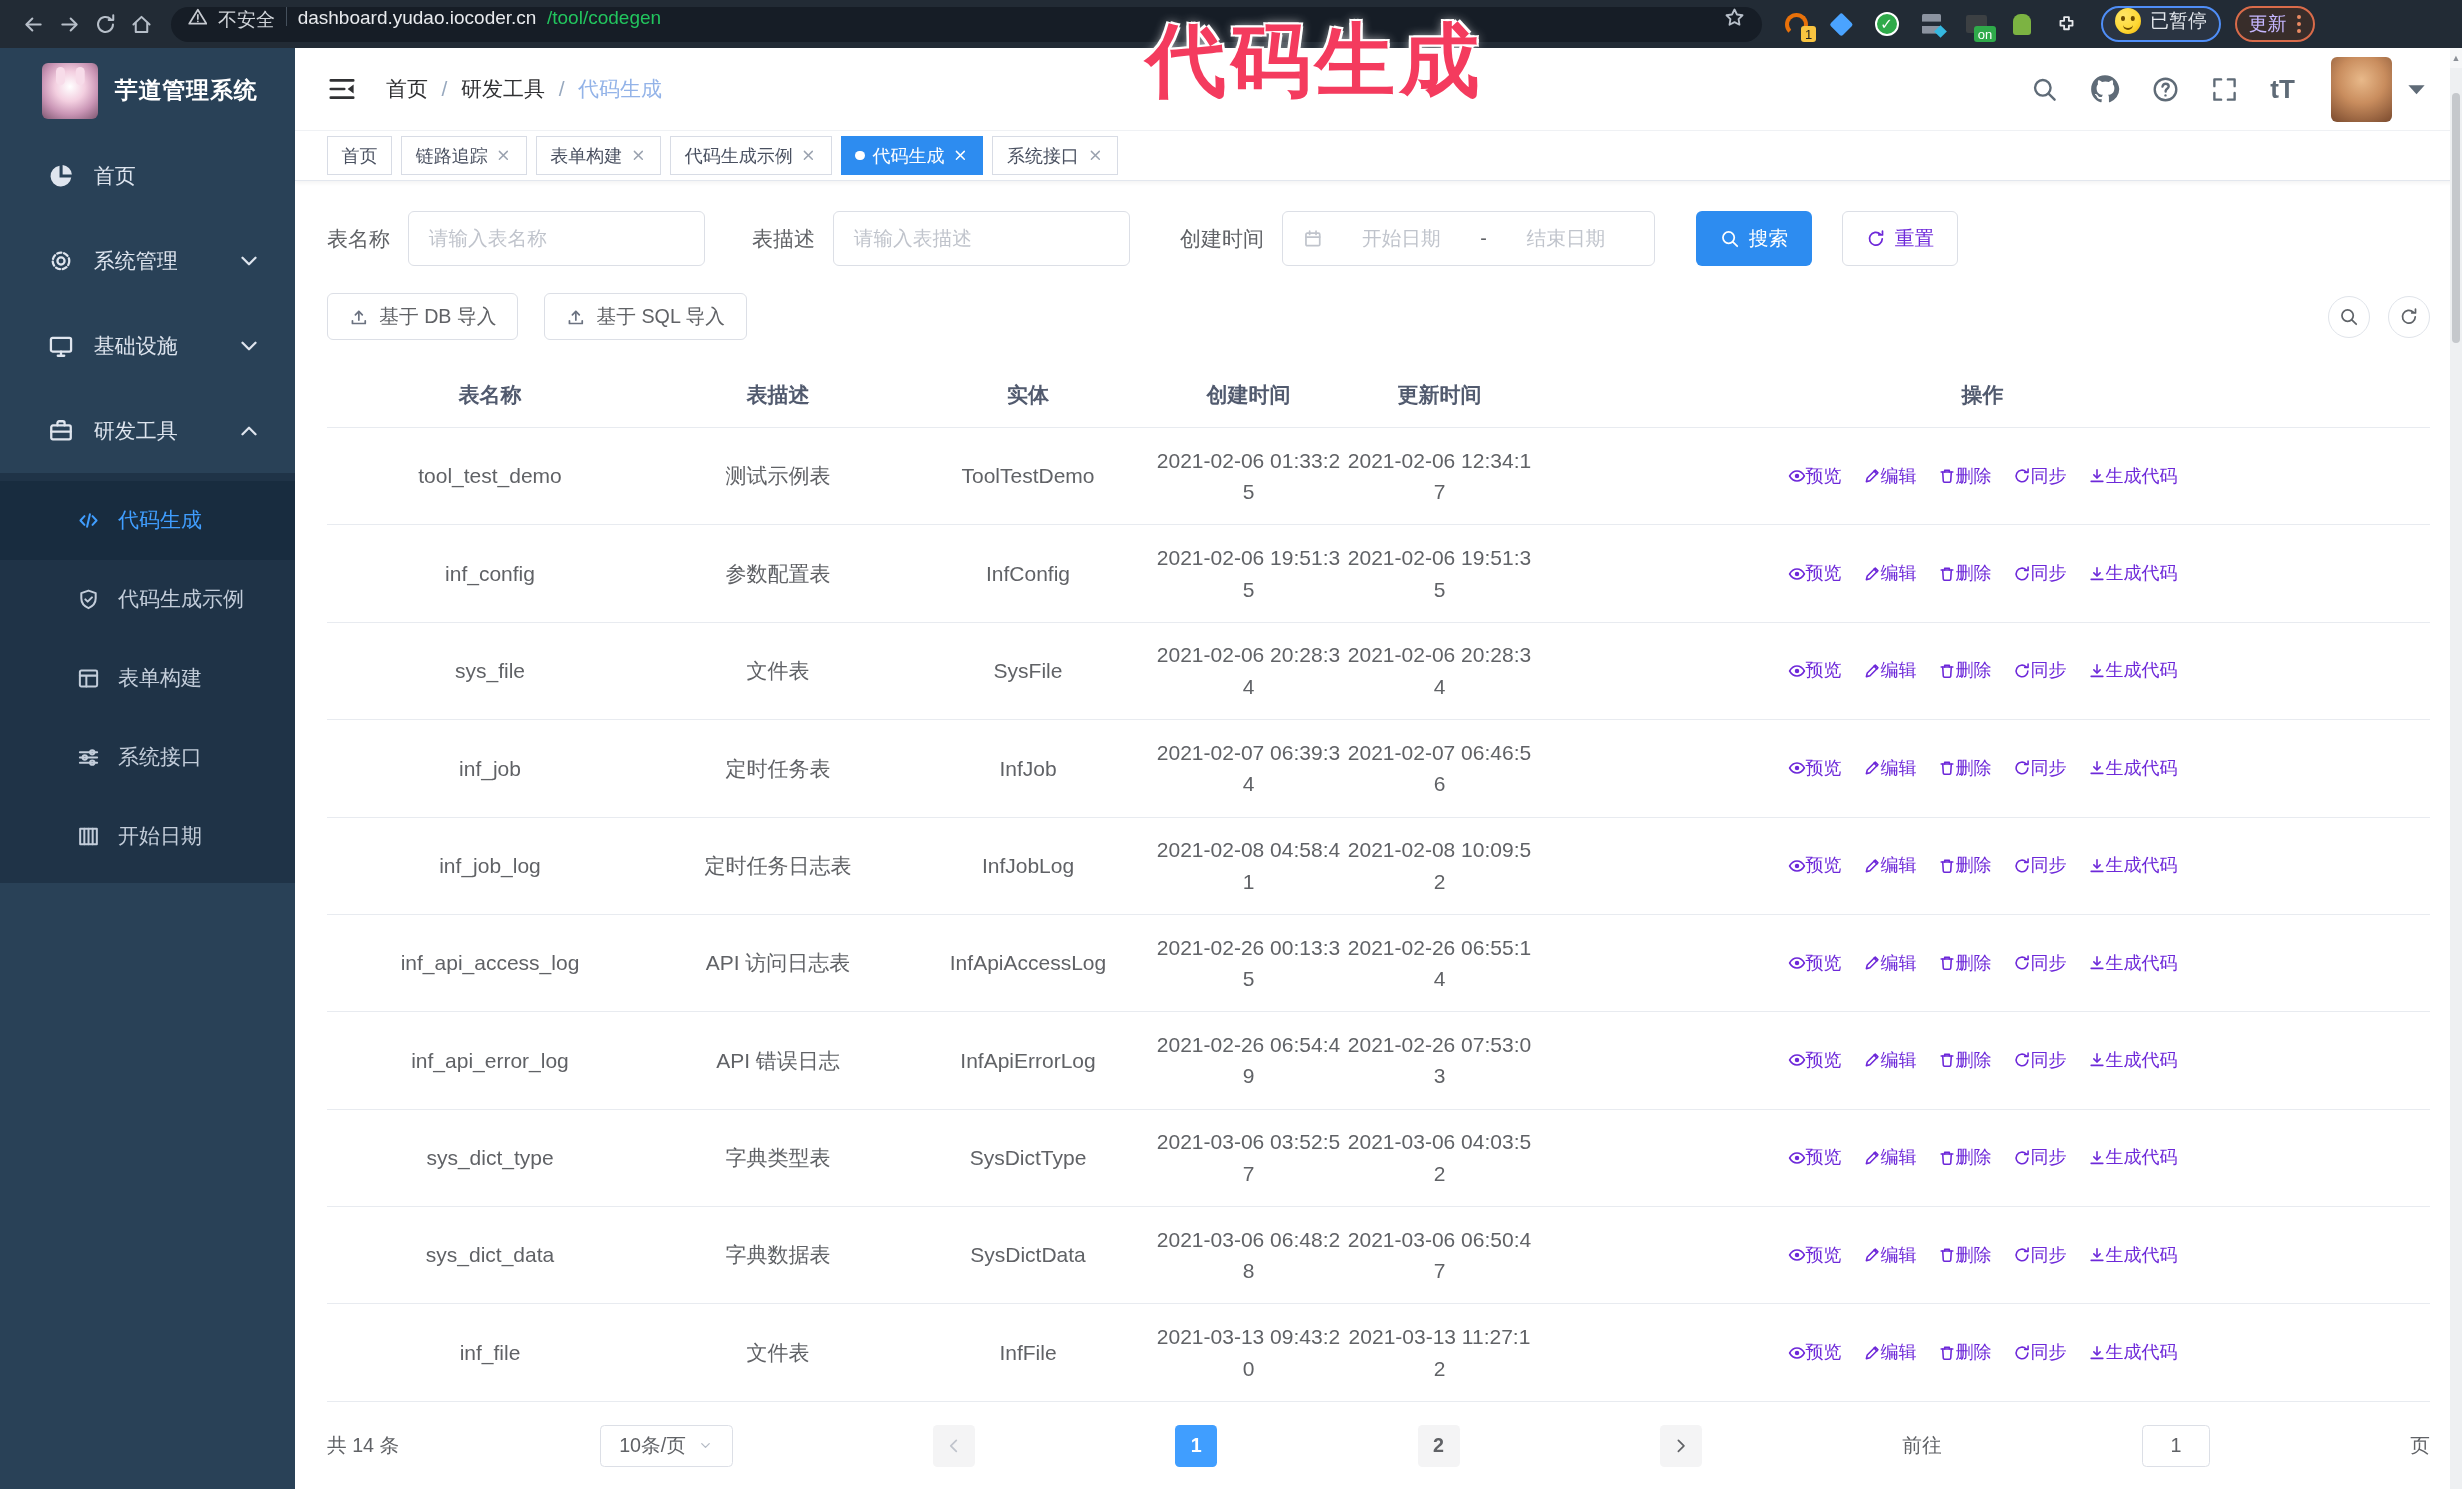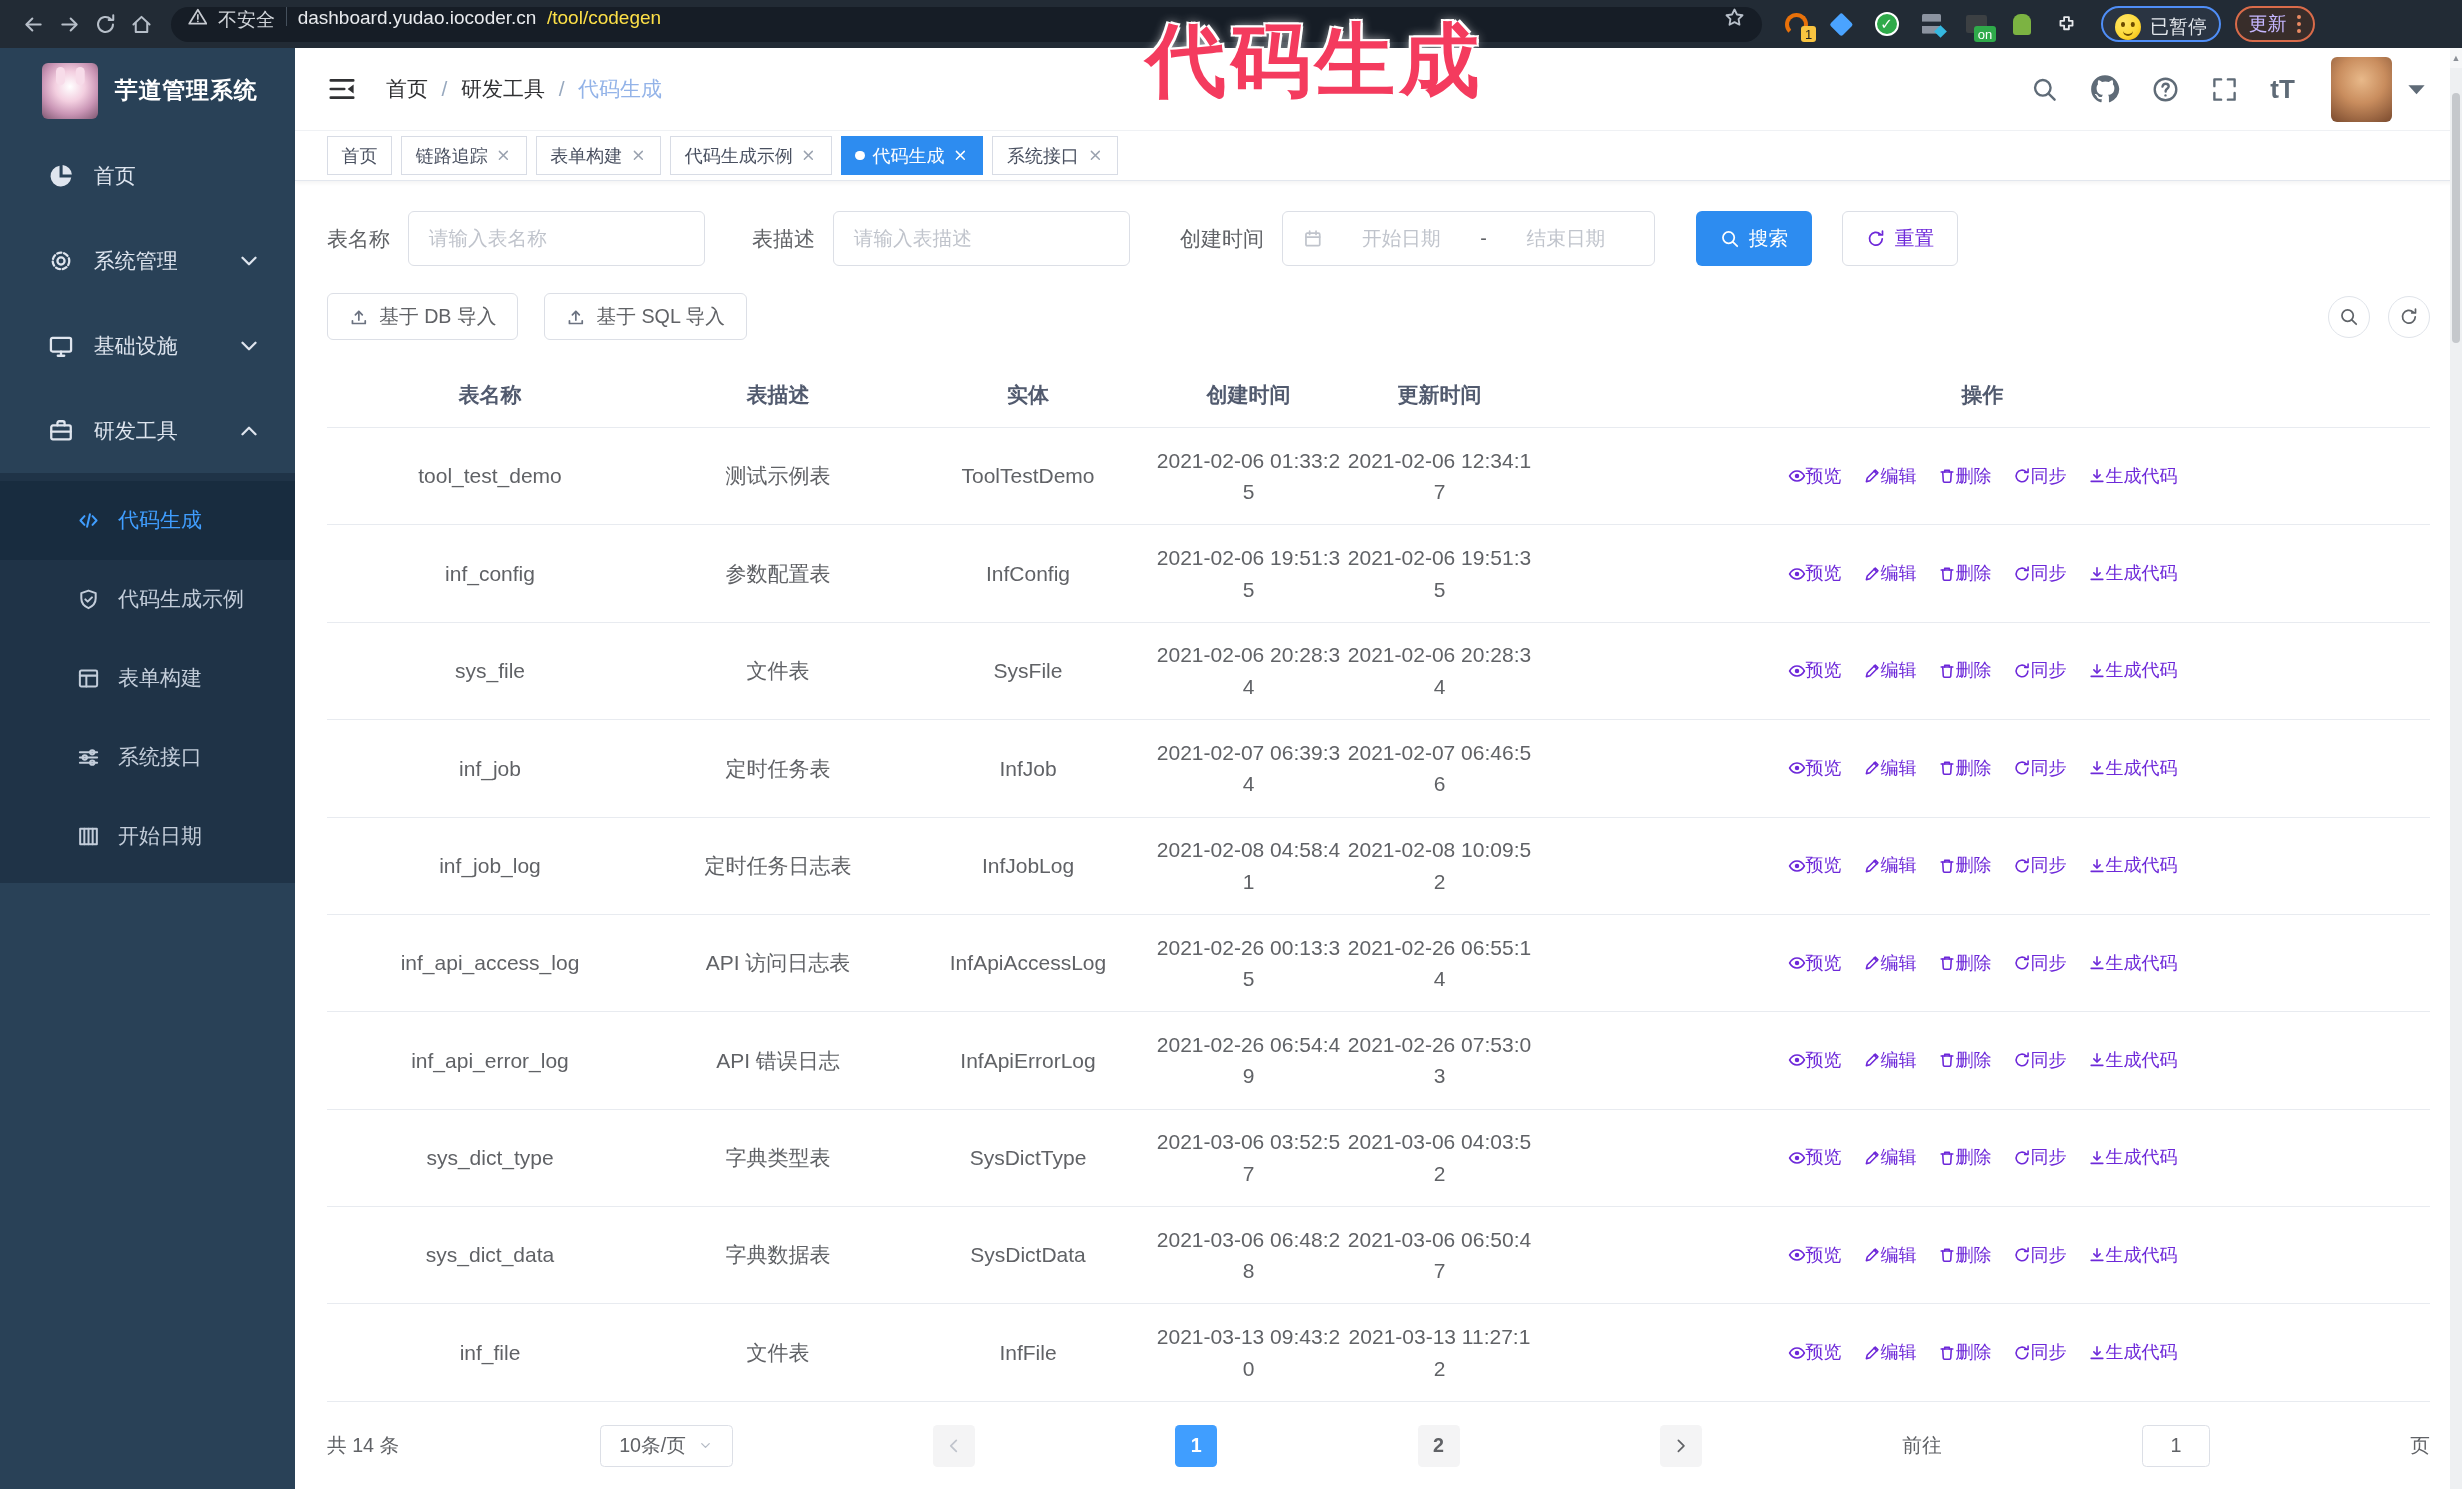--- a/index.html
+++ b/index.html
@@ -7,26 +7,26 @@
   body{font-family:"Liberation Sans","DejaVu Sans",sans-serif;background:#fff;position:relative;font-size:21px;color:#606266}
   .ic{display:inline-flex;align-items:center;justify-content:center;line-height:0;flex:none}
   .ic svg{width:1em;height:1em}
 
   
   .browser-bar{height:48px;background:#222b35;display:flex;align-items:center;padding:0 15px;position:relative;z-index:5}
   .bnav{width:36px;height:36px;display:flex;align-items:center;justify-content:center;color:#b7bfc9;font-size:23px}
   .url-bar{height:35px;width:1591px;margin-left:12px;background:#161d26;border-radius:18px;display:flex;align-items:flex-start;padding:0 16.7px;gap:10.6px;font-size:19px;color:#cfd3d8}
   .url-divider{width:1.5px;height:19.7px;background:#45505c}
   .url-host{color:#e8eaed}
-  .url-path{color:#fde047}
+  .url-path{color:#22c55e}
   .url-spacer{flex:1}
   .ext-row{display:flex;align-items:center;gap:18px;margin-left:21px}
   .chip{position:relative;width:27px;height:27px;display:flex;align-items:center;justify-content:center;font-size:16.7px}
   .chip .badge{position:absolute;right:-6px;bottom:-4.5px;font-size:13px;line-height:1;padding:1.5px 3.8px;border-radius:3px;color:#222}
-  .pause-pill{height:36px;margin-left:21px;border:2.3px solid #4f8ef7;border-radius:19.7px;display:flex;align-items:flex-end;gap:9px;padding:0 12px;color:#e2e6eb;font-size:19px;background:#2a3442}
+  .pause-pill{height:36px;margin-left:21px;border:2.3px solid #4f8ef7;border-radius:19.7px;display:flex;align-items:flex-start;gap:9px;padding:0 12px;color:#e2e6eb;font-size:19px;background:#2a3442}
   .emoji{width:26px;height:26px;border-radius:50%;background:radial-gradient(circle at 35% 30%,#ffe566,#fdd835 60%,#f0ae00);position:relative}
   .emoji::before{content:"";position:absolute;left:6px;top:8.3px;width:3.8px;height:4.5px;border-radius:50%;background:#6d4c00;box-shadow:9.8px 0 0 #6d4c00}
   .emoji::after{content:"";position:absolute;left:7.6px;top:14.4px;width:10.6px;height:5.3px;border-bottom:2.3px solid #6d4c00;border-radius:0 0 7.6px 7.6px}
   .update-btn{height:36px;margin-left:13.6px;border:2.3px solid #d96b4a;border-radius:19.7px;display:flex;align-items:center;gap:10.6px;padding:0 12px;color:#c4b5fd;font-size:19px;background:#382d2a}
   .vdots{display:flex;flex-direction:column;gap:3px}
   .vdots i{width:3.8px;height:3.8px;border-radius:50%;background:#ea8a62}
 
   
   .app{display:flex;height:1441px}
   .sidebar{width:295px;flex:none;background:#294157;display:flex;flex-direction:column}

